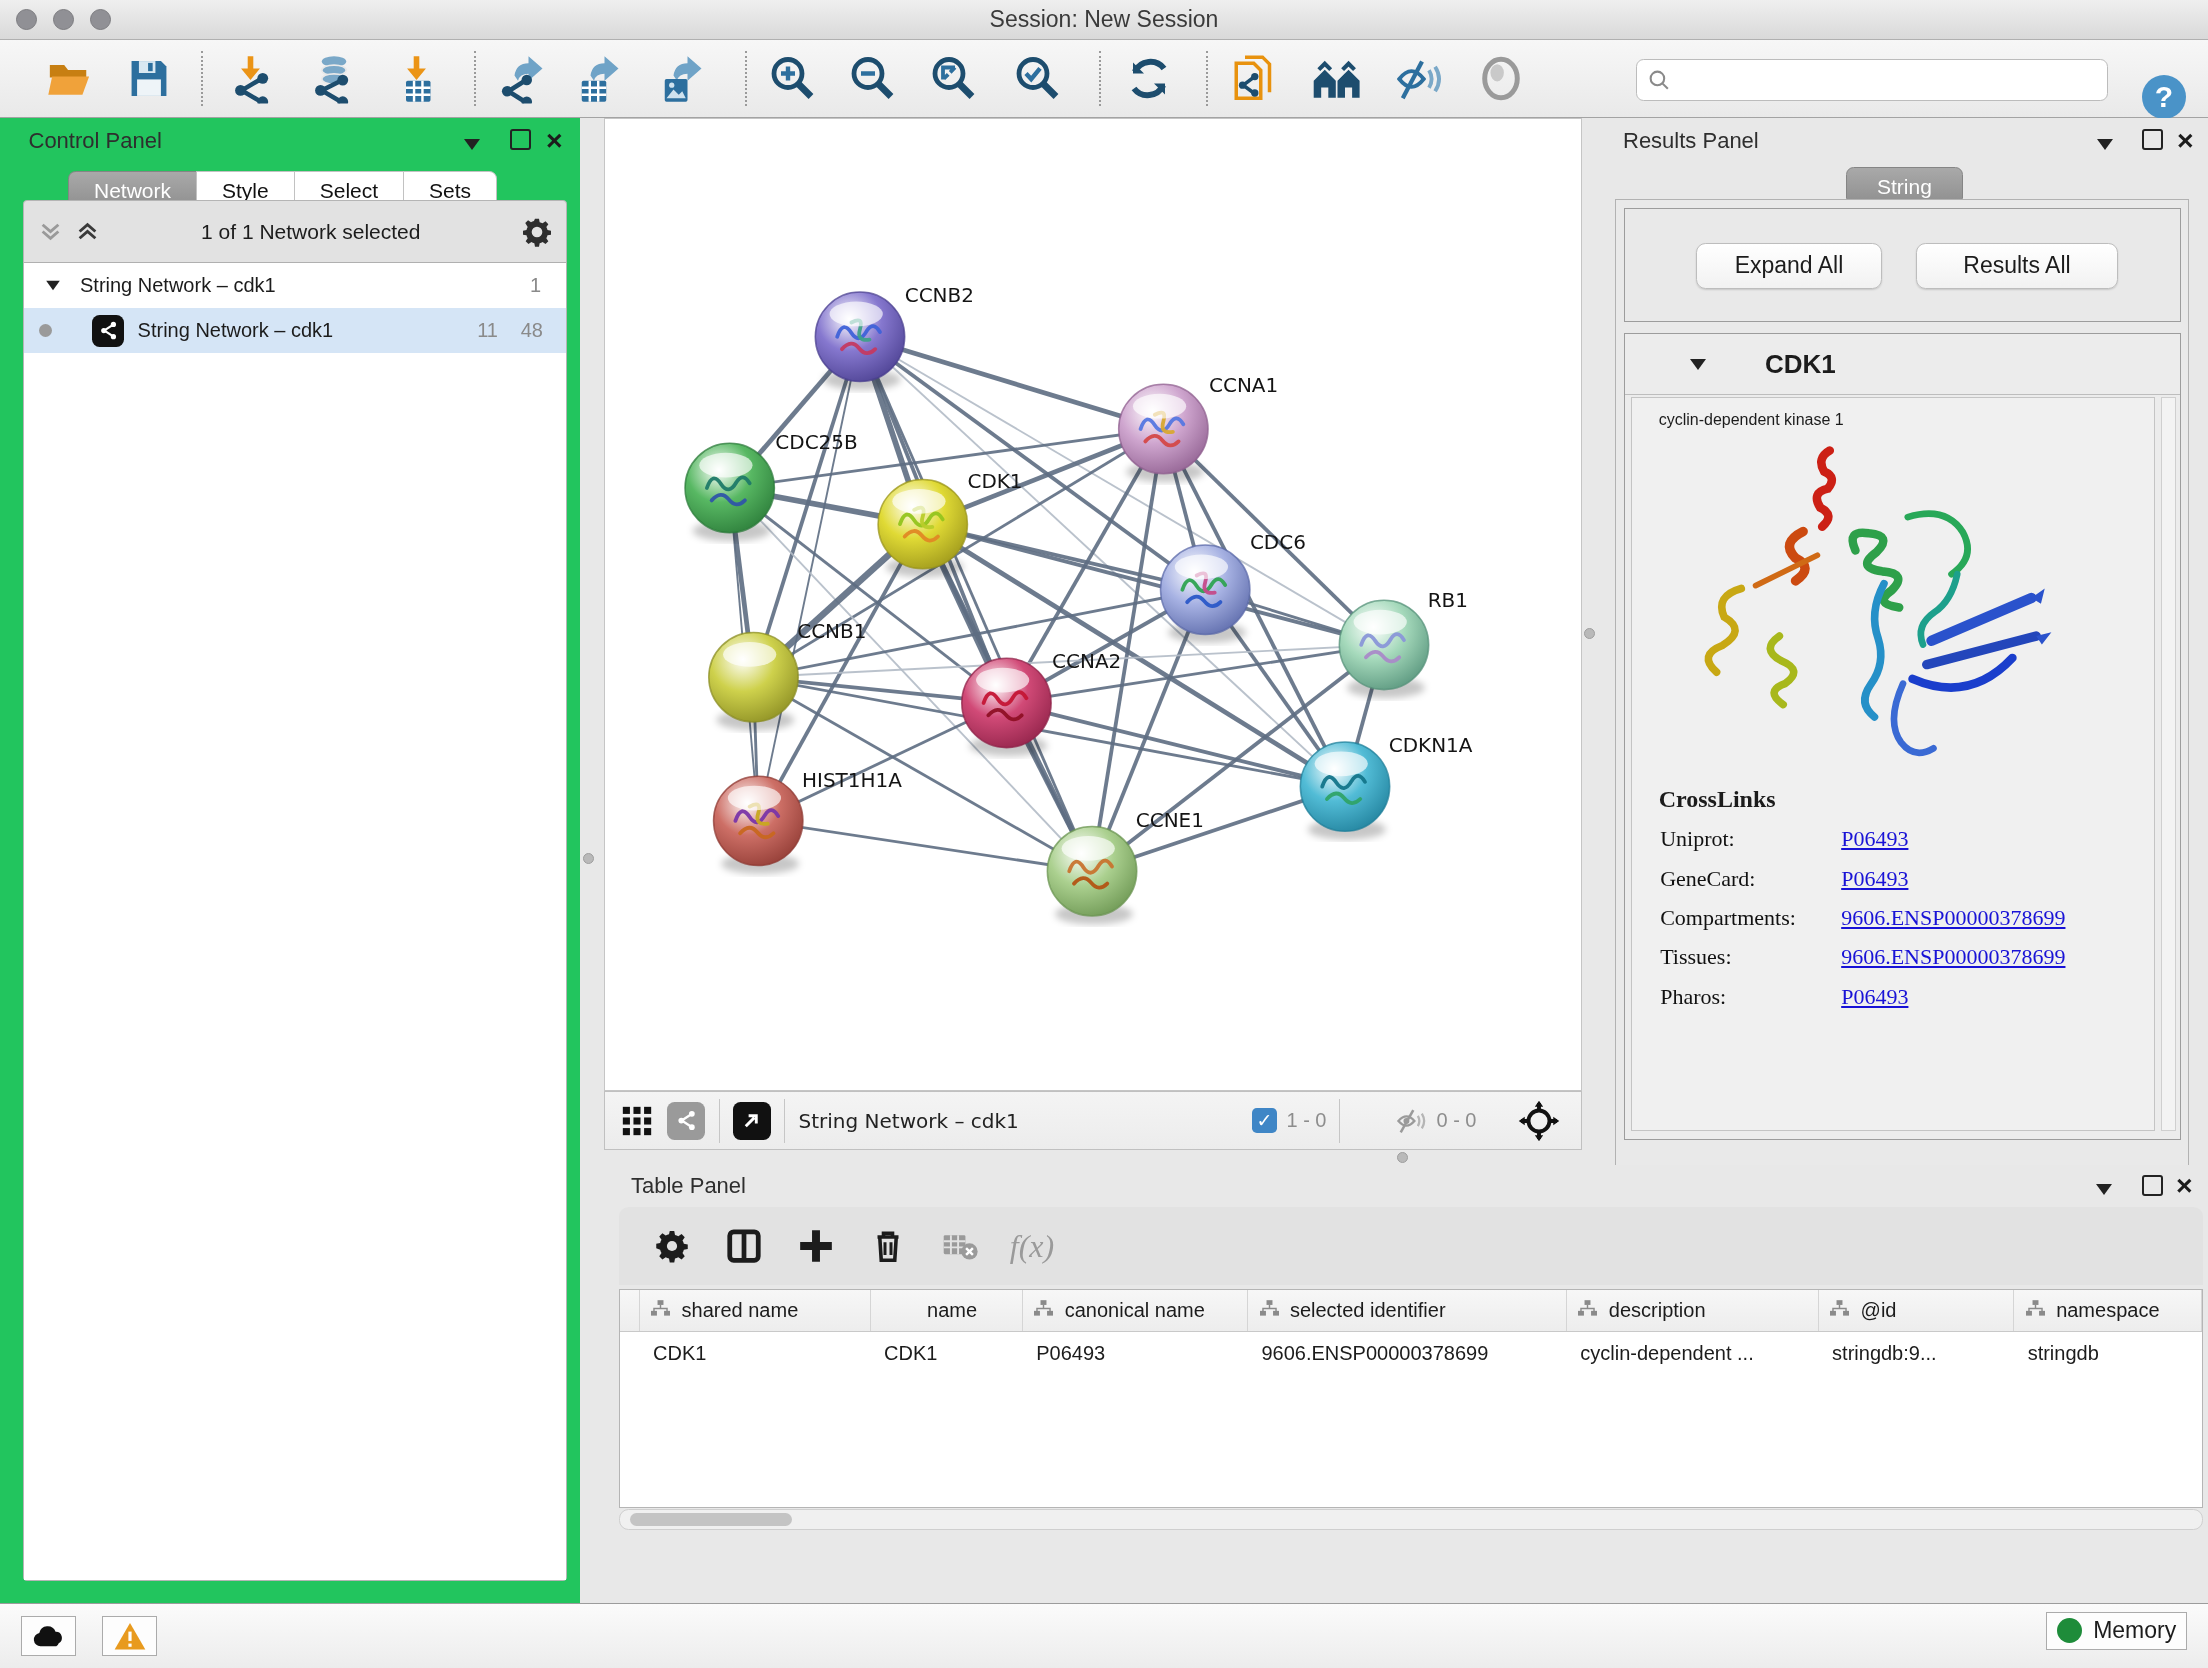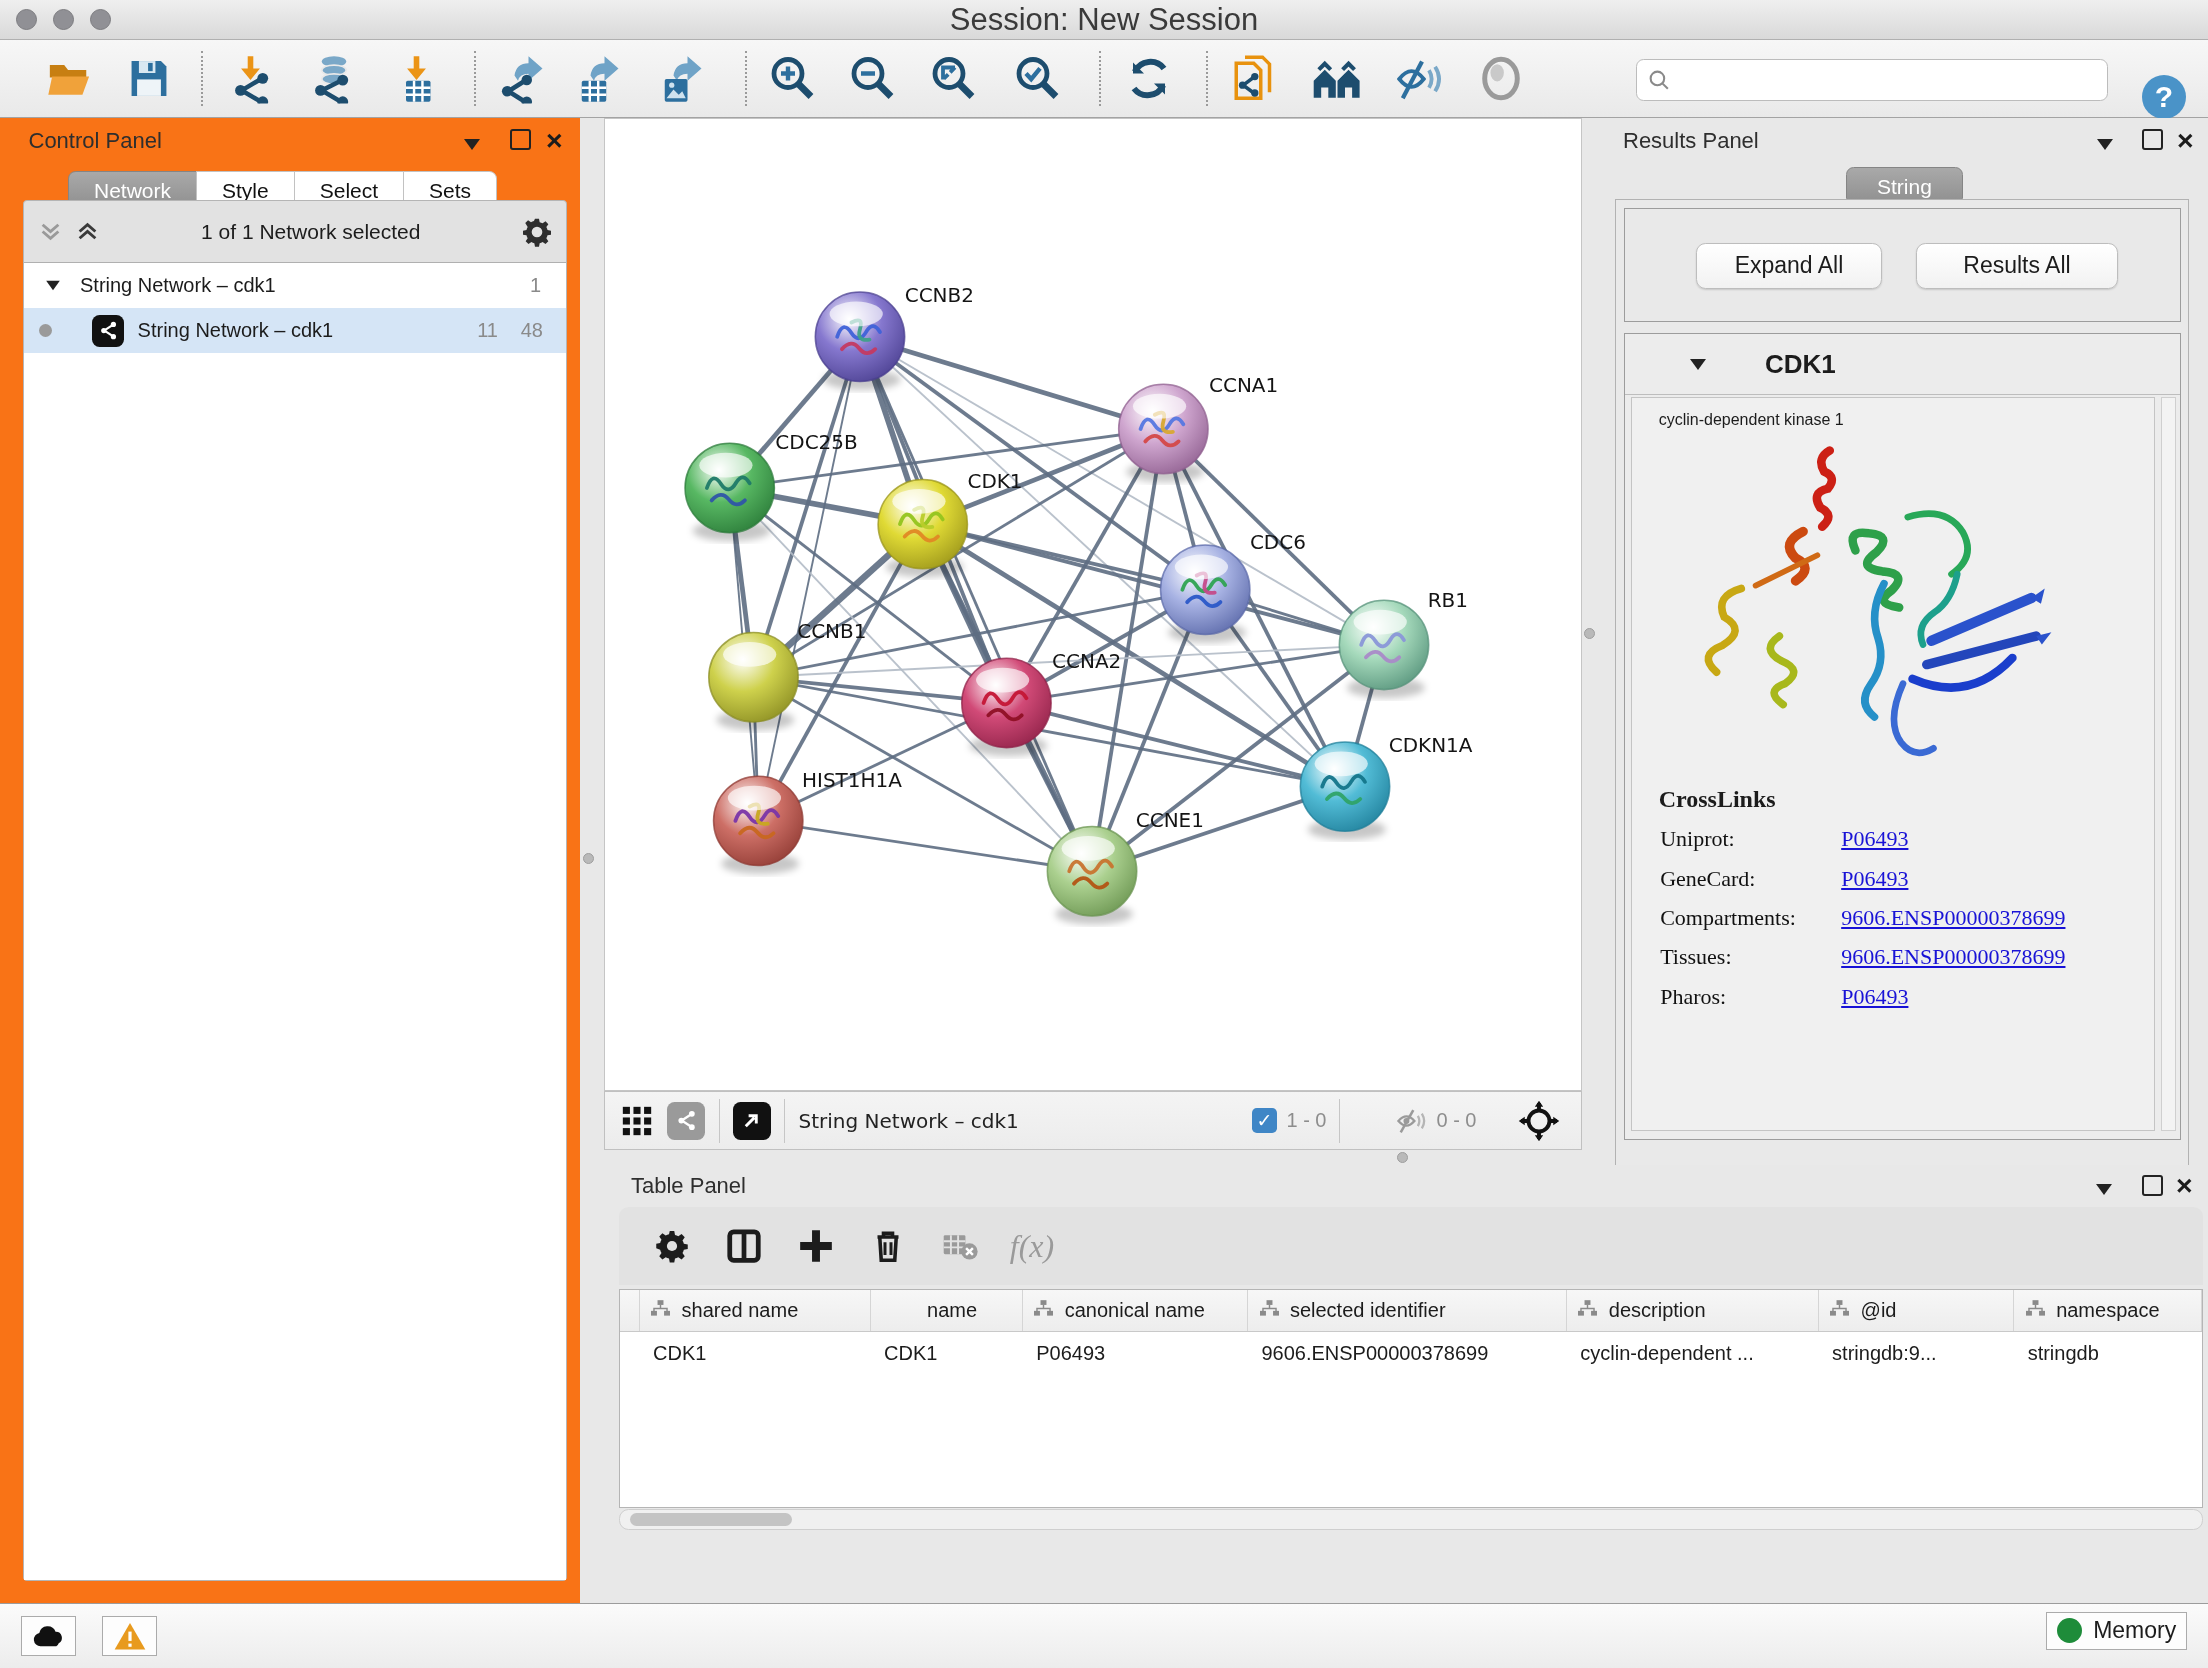--- a/index.html
+++ b/index.html
@@ -7,21 +7,21 @@
               font-family:"Liberation Sans", sans-serif; color:#1c1c1c; }
   .app { position:relative; width:2208px; height:1668px; background:#e8e8e8; }
   .abs { position:absolute; }
 
   
   .titlebar { left:0; top:0; width:2208px; height:40px;
     background:linear-gradient(#efefef,#d9d9d9); border-bottom:1px solid #b0b0b0;
     display:flex; align-items:center; }
   .tlight { width:21px; height:21px; border-radius:50%; background:#909095;
     border:1px solid #7c7c80; margin-left:16px; }
-  .win-title { position:absolute; left:0; right:0; text-align:center; font-size:31px; color:#3a3a3a; }
+  .win-title { position:absolute; left:0; right:0; text-align:center; font-size:23px; color:#3a3a3a; }
 
   
   .toolbar { left:0; top:40px; width:2208px; height:78px;
     background:linear-gradient(#f7f7f7,#e9e9e9); border-bottom:1.9px solid #a3a3a3; }
   .ticon { position:absolute; top:50%; transform:translateY(-50%); width:53px; height:53px;
     display:flex; align-items:center; justify-content:center; }
   .tsep { position:absolute; top:11.4px; height:55px; border-left:2.9px dotted #9a9a9a; width:0; }
   .searchbox { position:absolute; left:1636px; top:19px; width:472px; height:42px;
     background:#fff; border:1px solid #bcbcbc; border-radius:7.6px; display:flex; align-items:center; padding-left:9.5px; }
   .searchbox input { border:none; outline:none; font-size:19px; width:409px; margin-left:7.6px;
@@ -39,21 +39,21 @@
 
   
   .seg { display:flex; }
   .seg .tab { border:1px solid #c2c2c2; background:#fff; color:#111; font-size:21px;
     padding:6.7px 25px; margin-left:-1px; }
   .seg .tab:first-child { border-radius:7.6px 0 0 7.6px; }
   .seg .tab:last-child { border-radius:0 7.6px 7.6px 0; }
   .seg .tab.sel { background:linear-gradient(#a9a9a9,#8e8e8e); color:#fff; border-color:#858585; }
 
   
-  .control-panel { left:0; top:118px; width:580px; height:1485px; background:#f97316; }
+  .control-panel { left:0; top:118px; width:580px; height:1485px; background:#22c55e; }
   .cp-box { position:absolute; left:23px; top:82px; width:544px; height:1381px;
     background:#e2e2e2; border:1px solid #b5b5b5; border-radius:3.8px; }
   .cp-info { position:absolute; left:0; top:0; width:100%; height:61px; display:flex; align-items:center; }
   .cp-tree { position:absolute; left:0; top:61px; width:100%; bottom:0; background:#fff;
     border-top:1px solid #b0b0b0; font-size:20px; }
   .trow { position:relative; height:45px; display:flex; align-items:center; }
   .trow .cnt { color:#8a8a8a; }
   .trow.sel { background:#d5e5f6; }
 
   

